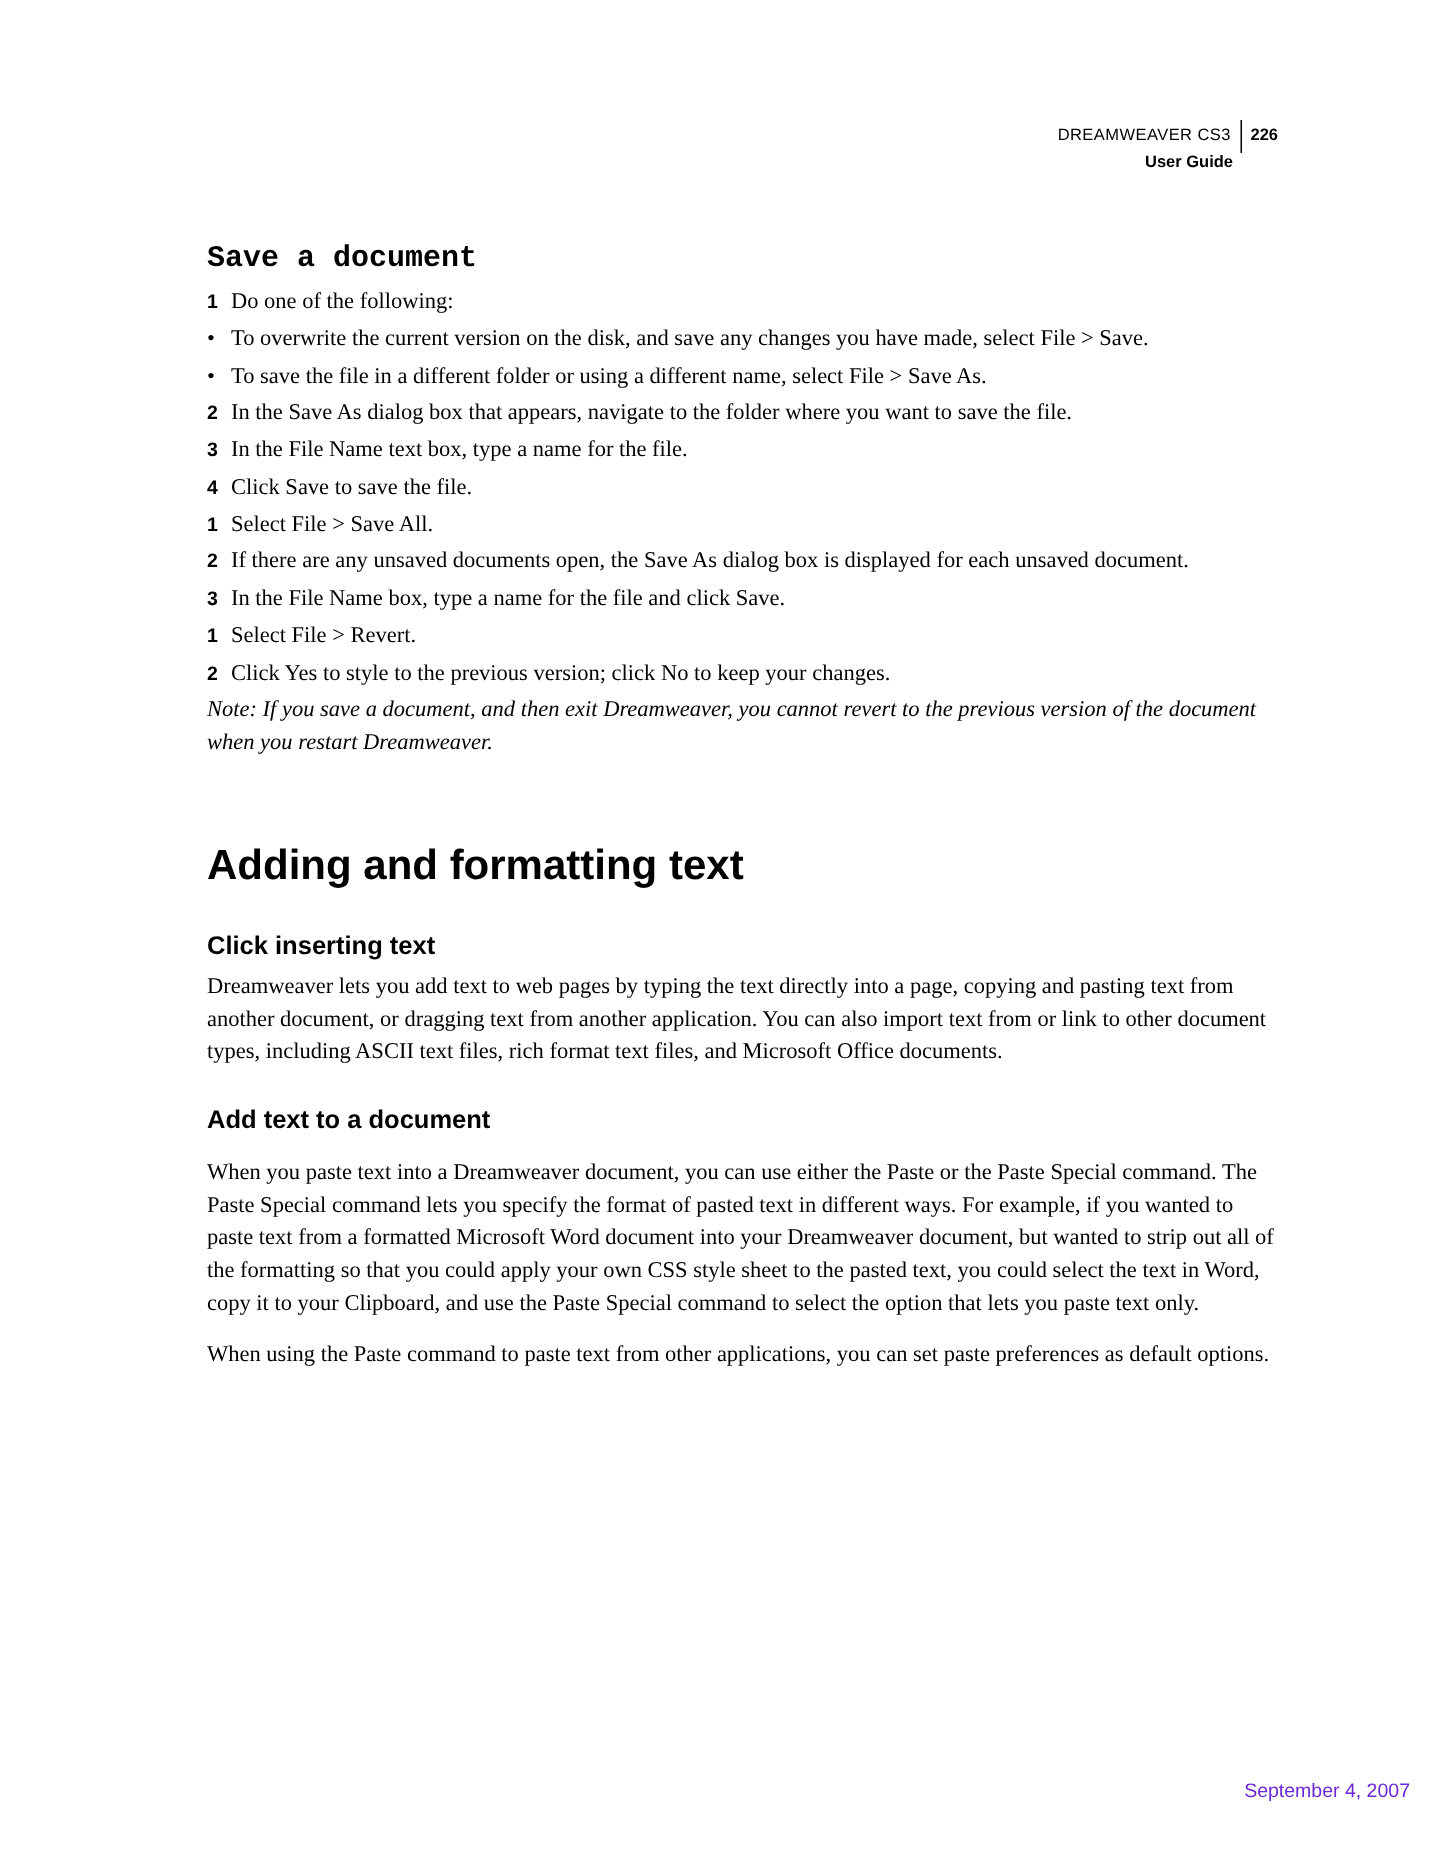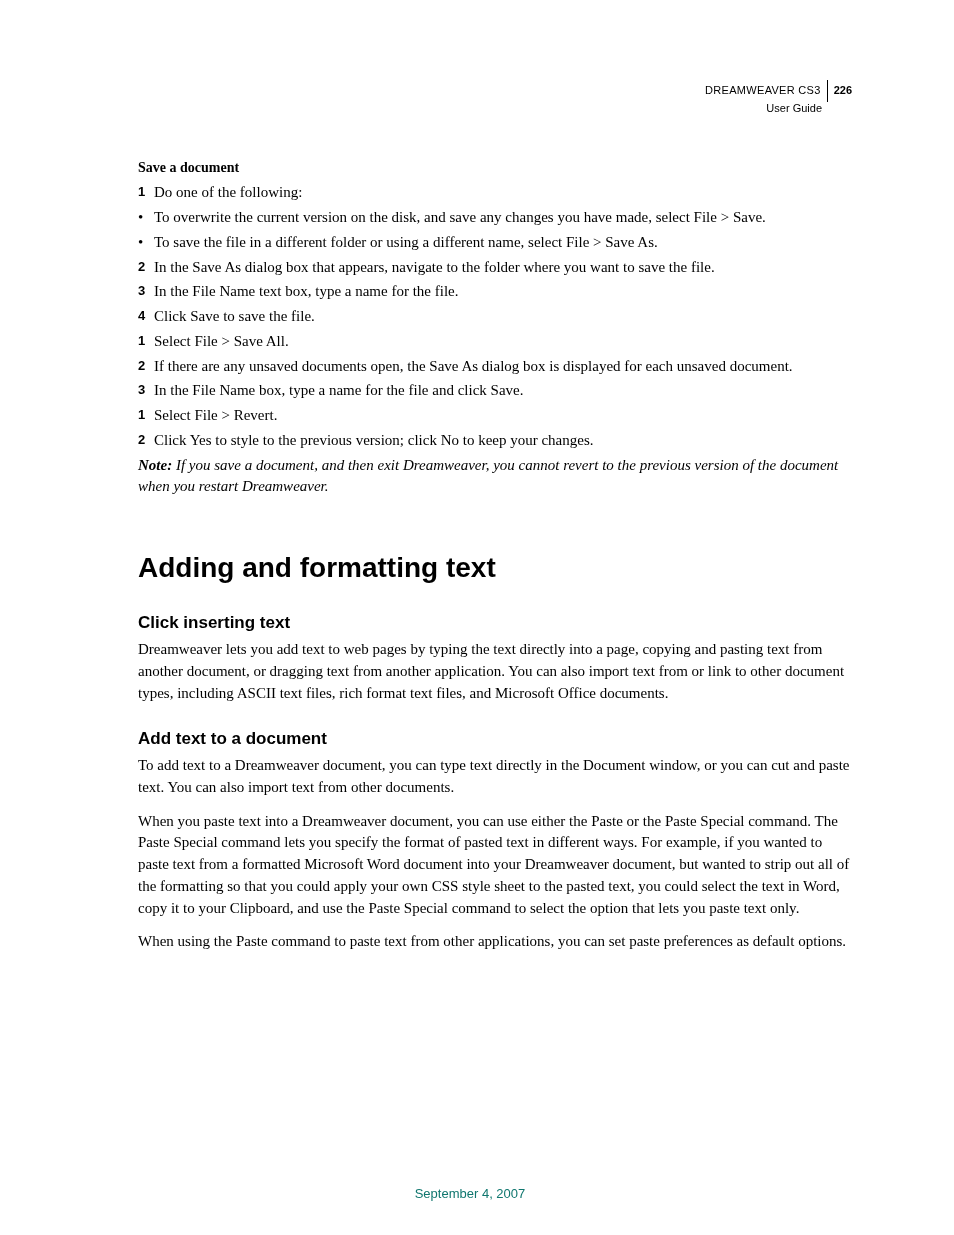--- a/index.html
+++ b/index.html
@@ -38,32 +38,32 @@
     width: 1px;
     height: 22px;
     background: #000;
     margin: 0 6px;
     vertical-align: middle;
   }
   .header .pg {
     font-weight: 700;
   }
   .header .ug {
-    font-weight: 400;
+    font-weight: 700;
     padding-right: 30px;
   }
   .content {
     padding-top: 78px;
     font-size: 15px;
     line-height: 1.45;
   }
   .subhead {
-    font-family: Liberation Serif, serif;
+    font-family: Liberation Mono, monospace;
     font-weight: 700;
-    font-size: 14px;
+    font-size: 20px;
     margin-top: 22px;
     margin-bottom: 4px;
   }
   .subhead.first { margin-top: 0; }
   .row {
     display: flex;
     margin: 3px 0;
   }
   .row .marker {
     width: 16px;
@@ -79,21 +79,21 @@
   .row .marker.bullet {
     font-size: 15px;
   }
   .row .txt {
     flex: 1;
   }
   .para {
     margin: 3px 0;
   }
   .note-label {
-    font-weight: 700;
+    font-weight: 400;
     font-style: italic;
   }
   .note-body {
     font-style: italic;
   }
   h1.section {
     font-family: "Myriad Pro", "Segoe UI", Arial, sans-serif;
     font-weight: 700;
     font-size: 28px;
     margin: 50px 0 18px 0;
@@ -102,24 +102,24 @@
     font-family: "Myriad Pro", "Segoe UI", Arial, sans-serif;
     font-weight: 700;
     font-size: 17px;
     margin: 22px 0 4px 0;
   }
   .footer-date {
     position: absolute;
     bottom: 34px;
     left: 0;
     width: 100%;
-    text-align: center;
+    text-align: right;
     font-family: "Myriad Pro", "Segoe UI", Arial, sans-serif;
     font-size: 13px;
-    color: #0f766e;
+    color: #6d28d9;
   }
 </style>
 </head>
 <body>
 
 <div class="page">
 
   <div class="header">
     <div class="line1">
       <span class="prod">DREAMWEAVER CS3</span>
@@ -181,20 +181,19 @@
     <div class="para">
       <span class="note-label">Note:</span><span class="note-body"> If you save a document, and then exit Dreamweaver, you cannot revert to the previous version of the document when you restart Dreamweaver.</span>
     </div>
 
     <h1 class="section">Adding and formatting text</h1>
 
     <h2 class="topic">Click inserting text</h2>
     <div class="para">Dreamweaver lets you add text to web pages by typing the text directly into a page, copying and pasting text from another document, or dragging text from another application. You can also import text from or link to other document types, including ASCII text files, rich format text files, and Microsoft Office documents.</div>
 
     <h2 class="topic">Add text to a document</h2>
-    <div class="para">To add text to a Dreamweaver document, you can type text directly in the Document window, or you can cut and paste text. You can also import text from other documents.</div>
     <div class="para" style="margin-top:12px;">When you paste text into a Dreamweaver document, you can use either the Paste or the Paste Special command. The Paste Special command lets you specify the format of pasted text in different ways. For example, if you wanted to paste text from a formatted Microsoft Word document into your Dreamweaver document, but wanted to strip out all of the formatting so that you could apply your own CSS style sheet to the pasted text, you could select the text in Word, copy it to your Clipboard, and use the Paste Special command to select the option that lets you paste text only.</div>
     <div class="para" style="margin-top:12px;">When using the Paste command to paste text from other applications, you can set paste preferences as default options.</div>
 
   </div>
 
   <div class="footer-date">September 4, 2007</div>
 </div>
 
 </body></html>

